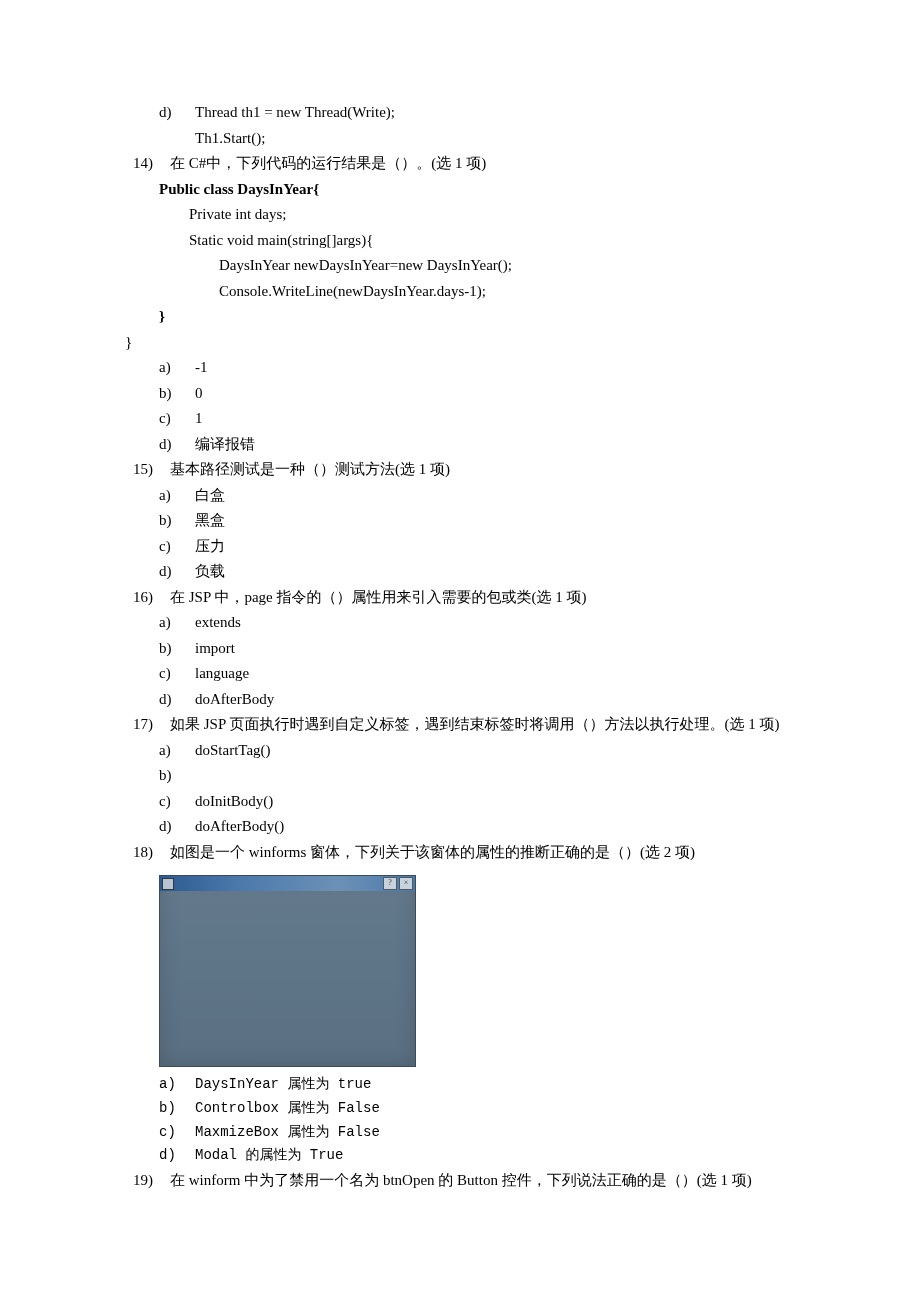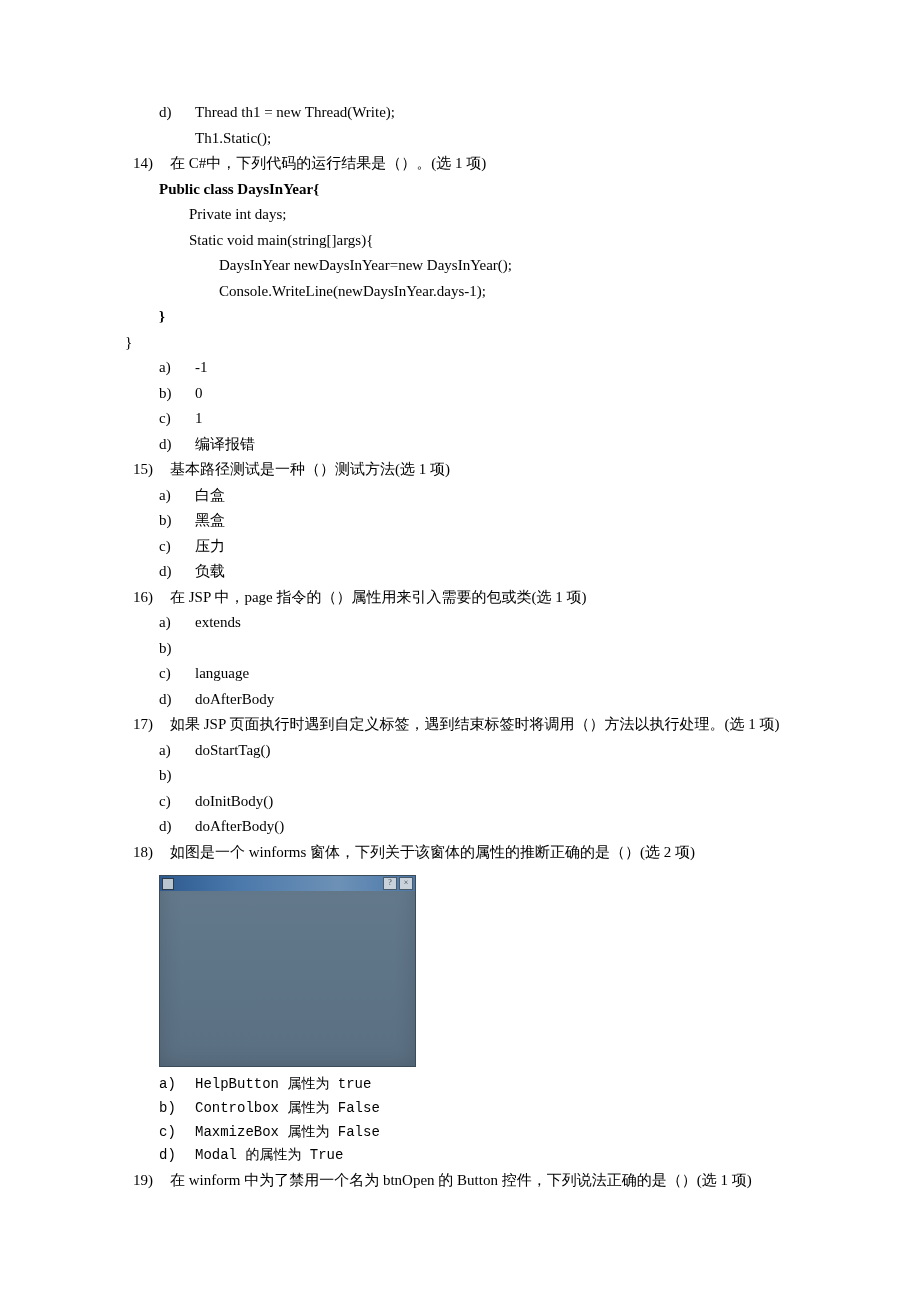--- a/index.html
+++ b/index.html
@@ -88,21 +88,21 @@
 <body>
 
 <div class="page">
 
   <div class="opt-row">
     <span class="opt-letter">d)</span>
     <span class="opt-text">Thread th1 = new Thread(Write);</span>
   </div>
   <div class="opt-row">
     <span class="opt-letter"></span>
-    <span class="opt-text">Th1.Static();</span>
+    <span class="opt-text">Th1.Start();</span>
   </div>
 
   <div class="q-row">
     <span class="q-num">14)</span>
     <span class="q-body">在 C#中，下列代码的运行结果是（）。(选 1 项)</span>
   </div>
   <div class="indent1">Public class DaysInYear{</div>
   <div class="code-ind-a">Private int days;</div>
   <div class="code-ind-a">Static void main(string[]args){</div>
   <div class="code-ind-b">DaysInYear newDaysInYear=new DaysInYear();</div>
@@ -151,20 +151,21 @@
   <div class="q-row">
     <span class="q-num">16)</span>
     <span class="q-body">在 JSP 中，page 指令的（）属性用来引入需要的包或类(选 1 项)</span>
   </div>
   <div class="opt-row">
     <span class="opt-letter">a)</span>
     <span class="opt-text">extends</span>
   </div>
   <div class="opt-row">
     <span class="opt-letter">b)</span>
+    <span class="opt-text">import</span>
   </div>
   <div class="opt-row">
     <span class="opt-letter">c)</span>
     <span class="opt-text">language</span>
   </div>
   <div class="opt-row">
     <span class="opt-letter">d)</span>
     <span class="opt-text">doAfterBody</span>
   </div>
 
@@ -198,21 +199,21 @@
       <div class="icon-left"></div>
       <div class="btns">
         <div class="btn">?</div>
         <div class="btn">×</div>
       </div>
     </div>
   </div>
 
   <div class="opt-row">
     <span class="opt-letter mono">a)</span>
-    <span class="opt-text mono">HelpButton 属性为 true</span>
+    <span class="opt-text mono">DaysInYear 属性为 true</span>
   </div>
   <div class="opt-row">
     <span class="opt-letter mono">b)</span>
     <span class="opt-text mono">Controlbox 属性为 False</span>
   </div>
   <div class="opt-row">
     <span class="opt-letter mono">c)</span>
     <span class="opt-text mono">MaxmizeBox 属性为 False</span>
   </div>
   <div class="opt-row">

